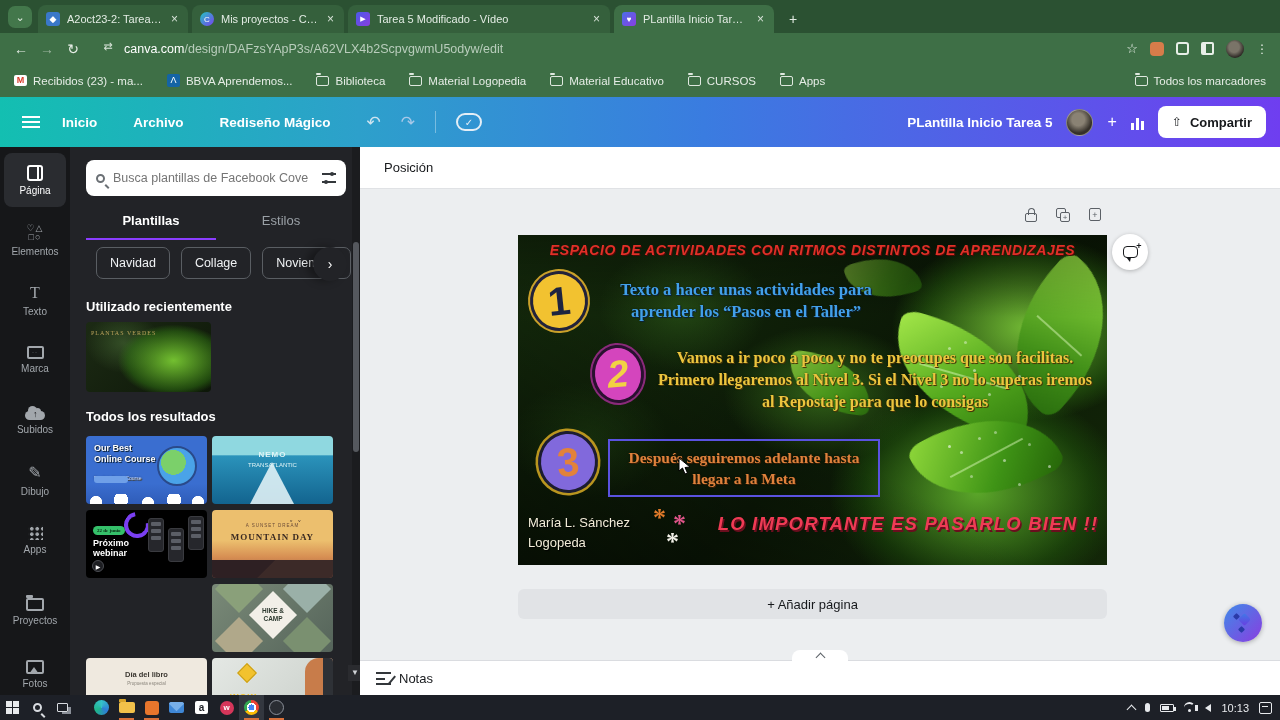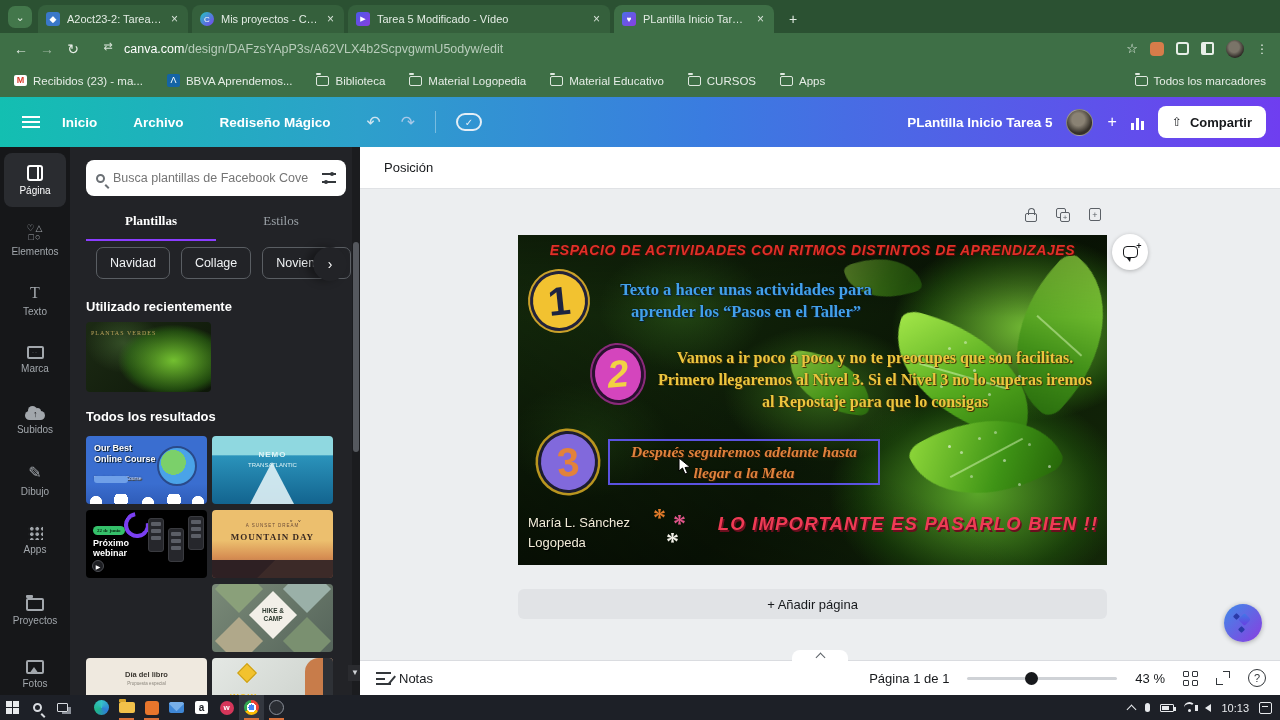--- a/index.html
+++ b/index.html
@@ -89,21 +89,21 @@
   
   .panel{left:70px;top:147px;width:290px;height:548px;background:#222327;color:#e8eaec;}
   .searchbox{position:absolute;left:16px;top:13px;width:260px;height:36px;background:#fff;border-radius:8px;display:flex;align-items:center;padding:0 10px;gap:8px;}
   .search-glyph{width:9px;height:9px;border:2px solid #6b7075;border-radius:50%;position:relative;flex:none;}
   .search-glyph i{position:absolute;left:8px;top:8px;width:2px;height:5px;background:#6b7075;transform:rotate(-45deg);}
   .searchbox input{border:none;outline:none;flex:1;font-size:12.5px;color:#33373b;background:transparent;min-width:0;}
   .filter-glyph{width:14px;height:10px;border-top:2px solid #33373b;border-bottom:2px solid #33373b;position:relative;flex:none;}
   .filter-glyph i{position:absolute;top:-3px;left:8px;width:4px;height:4px;border-radius:50%;background:#33373b;}
   .filter-glyph b{position:absolute;bottom:-3px;left:2px;width:4px;height:4px;border-radius:50%;background:#33373b;}
   .panel-tabs{position:absolute;left:16px;top:58px;width:260px;display:flex;}
-  .ptab{flex:1;text-align:center;font-size:13px;padding:8px 0 10px;color:#9aa0a6;font-family:Liberation Serif, serif;}
+  .ptab{flex:1;text-align:center;font-size:13px;padding:8px 0 10px;color:#9aa0a6;}
   .ptab.on{color:#fff;font-weight:bold;border-bottom:2px solid #8b3dff;}
   .pills{position:absolute;left:16px;top:100px;display:flex;gap:11px;padding-left:10px;}
   .pill{border:1px solid #5a5e63;border-radius:7px;padding:8px 13px;font-size:12.5px;color:#f0f2f4;white-space:nowrap;}
   .pill-arrow{position:absolute;left:243px;top:100px;width:34px;height:34px;border-radius:50%;background:#222327;box-shadow:-6px 0 8px rgba(0,0,0,.35);display:flex;align-items:center;justify-content:center;font-size:14px;color:#fff;}
   .sect-h{position:absolute;left:16px;font-size:13px;font-weight:bold;color:#fff;}
   .recent-thumb{position:absolute;left:16px;top:175px;width:125px;height:70px;border-radius:4px;overflow:hidden;background:
     radial-gradient(ellipse 70px 45px at 70% 55%,rgba(120,200,50,.95),rgba(50,120,20,.5) 65%,transparent 80%),
     radial-gradient(ellipse 50px 40px at 30% 30%,rgba(80,120,60,.5),transparent 75%),
     linear-gradient(135deg,#1c2a14,#0d1708);}
   .recent-txt{position:absolute;left:5px;top:8px;font-size:6px;color:#b8a05a;letter-spacing:1px;font-family:"Liberation Serif",serif;}
@@ -201,21 +201,21 @@
   .dr2{left:430px;top:210px;}
   .vignette{position:absolute;inset:0;background:linear-gradient(to top right,rgba(0,0,0,.55),transparent 45%),linear-gradient(to bottom,rgba(0,0,0,.35),transparent 25%);}
   .d-title{position:absolute;left:0;top:7px;width:589px;text-align:center;color:#e03028;font-size:14px;font-weight:bold;font-style:italic;letter-spacing:.6px;text-shadow:1px 1px 0 #4a0a06;}
   .badge{position:absolute;display:flex;align-items:center;justify-content:center;font-family:"Liberation Serif",serif;font-weight:bold;}
   .b1{left:12px;top:36px;width:58px;height:60px;border-radius:50%;background:#f2c230;border:3px solid #22223a;box-shadow:0 0 0 2px #c9a02a;transform:rotate(-6deg);color:#1d2440;font-size:40px;}
   .b2{left:74px;top:110px;width:52px;height:58px;border-radius:50%;background:#d445bd;border:3px solid #2a1030;box-shadow:0 0 0 2px #8a2a7a;transform:rotate(-5deg);color:#f2d143;font-size:38px;font-style:italic;}
   .b3{left:20px;top:196px;width:60px;height:62px;border-radius:50%;background:#8169dc;border:3px solid #1c1c30;box-shadow:0 0 0 2.5px #b9951f;transform:rotate(-4deg);color:#e2823a;font-size:40px;}
   .d-text{position:absolute;text-align:center;font-family:"Liberation Serif",serif;font-weight:bold;}
   .t1{left:78px;top:44px;width:300px;font-size:16.5px;line-height:22px;color:#42a0ea;text-shadow:1px 1px 0 #0c2238,0 0 2px rgba(0,0,0,.55);}
   .t2{left:132px;top:112px;width:450px;font-size:16px;line-height:22px;color:#ecc53e;text-shadow:1px 1px 0 #4a3608,0 0 2px rgba(0,0,0,.5);}
-  .sel-box{position:absolute;left:90px;top:204px;width:272px;height:46px;border:2px solid #5a52e0;display:flex;align-items:center;justify-content:center;font-style:italic;}
+  .sel-box{position:absolute;left:90px;top:204px;width:272px;height:58px;border:2px solid #5a52e0;display:flex;align-items:center;justify-content:center;}
   .t3{position:static;width:260px;font-size:15.5px;line-height:21px;color:#e0823c;text-shadow:1px 1px 0 #3a1e06,0 0 2px rgba(0,0,0,.5);}
   .sig{position:absolute;left:10px;top:278px;font-family:"Liberation Serif",serif;font-size:13px;line-height:20px;color:#f2ecd8;text-shadow:1px 1px 1px #000;}
   .aster{position:absolute;font-family:"Liberation Serif",serif;font-weight:bold;}
   .a1{left:135px;top:268px;color:#e07a2a;font-size:26px;}
   .a2{left:155px;top:274px;color:#e0558a;font-size:26px;}
   .a3{left:148px;top:292px;color:#f2f0e8;font-size:26px;}
   .d-footer{position:absolute;left:195px;top:278px;width:390px;text-align:center;color:#ef3b55;font-size:18.5px;font-weight:bold;font-style:italic;letter-spacing:1.2px;text-shadow:1.5px 1.5px 0 #6a0e1e;}
   .cursor-svg{position:absolute;left:160px;top:222px;}
 
   .addpage-btn{position:absolute;left:158px;top:442px;width:589px;height:30px;border-radius:6px;background:#e1e3e6;color:#17191c;font-size:13px;display:flex;align-items:center;justify-content:center;}
@@ -627,38 +627,20 @@
     <div class="handle">
         <i></i>
       </div>
     <span class="notes">
       <span class="notes-glyph">
           <i></i>
           <b></b>
         </span>
       <span>Notas</span>
     </span>
-    <span class="sb-right">
-      <span class="pageind">Página 1 de 1</span>
-      <span class="zoomslider">
-          <i></i>
-        </span>
-      <span class="zoompct">43 %</span>
-      <span class="grid-ico">
-          <i></i>
-          <i></i>
-          <i></i>
-          <i></i>
-        </span>
-      <span class="expand-ico">
-          <i></i>
-          <b></b>
-        </span>
-      <span class="help-ico">?</span>
-    </span>
   </div>
 
   <div class="abs taskbar">
     <span class="tb-ico">
         <span class="win-glyph"></span>
       </span>
     <span class="tb-ico">
         <span class="tsearch">
           <i></i>
         </span>

